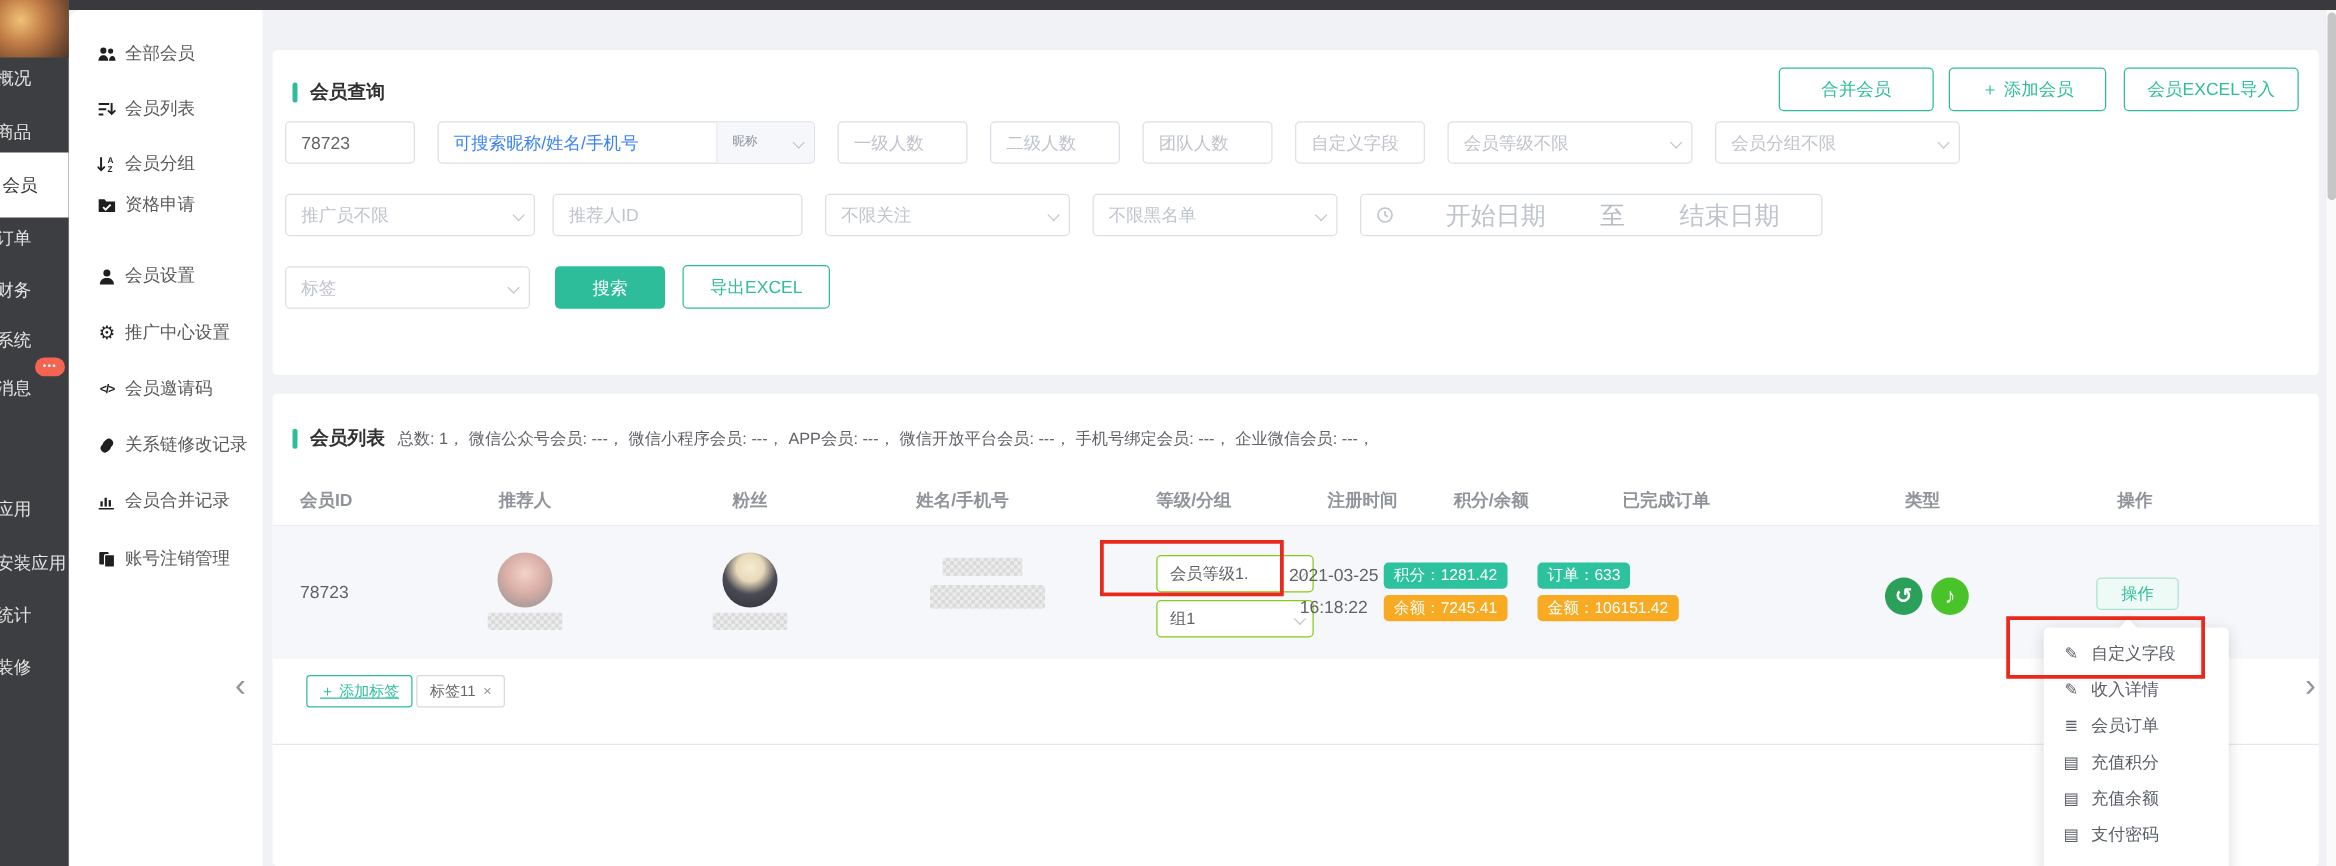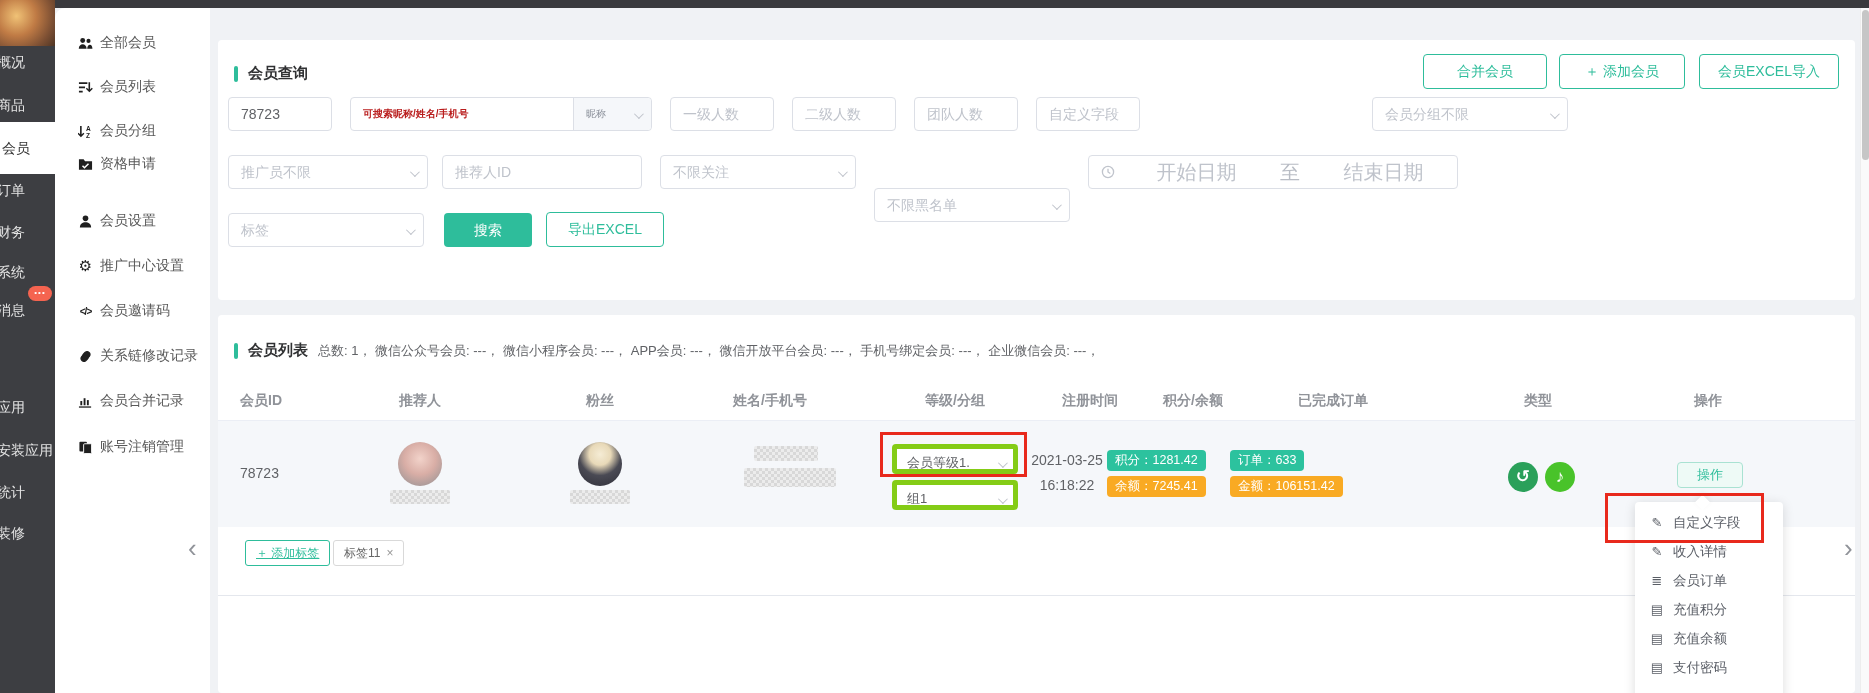--- a/index.html
+++ b/index.html
@@ -38,21 +38,21 @@
   .sec-bar { width:4px; height:16px; border-radius:2px; background:#2ebd9b; }
   .sec-text { font-size:15px; font-weight:bold; color:#303133; }
 
   
   .inp, .sel { position:absolute; height:34px; border:1px solid #dcdfe6; border-radius:4px; background:#fff;
     font-size:14px; line-height:32px; padding:0 12px; color:#bfc3cb; white-space:nowrap; overflow:hidden; }
   .inp.value { color:#606266; }
   .sel { padding-right:26px; cursor:pointer; }
   .caret { position:absolute; right:10px; top:14px; width:7px; height:7px; border-right:1.5px solid #c0c4cc; border-bottom:1.5px solid #c0c4cc; transform:rotate(45deg) translateY(-2px); }
   .combo { position:absolute; height:34px; border:1px solid #dcdfe6; border-radius:4px; background:#fff; display:flex; }
-  .combo .c-inp { flex:1; font-size:10px; line-height:32px; padding:0 12px; color:#b91c1c; white-space:nowrap; overflow:hidden;font-weight:bold; }
+  .combo .c-inp { flex:1; font-size:14px; line-height:32px; padding:0 12px; color:#3b82f6; white-space:nowrap; overflow:hidden; }
   .combo .c-sel { position:relative; width:78px; background:#f5f7fa; border-left:1px solid #dcdfe6; border-radius:0 4px 4px 0;
     font-size:10px; line-height:32px; padding:0 24px 0 12px; color:#8a8f99; cursor:pointer; }
   .daterange { position:absolute; height:34px; border:1px solid #dcdfe6; border-radius:4px; background:#fff; display:flex; align-items:center; font-size:20px; color:#bfc3cb; }
   .daterange .clock { margin:0 8px 0 12px; display:inline-flex; }
   .daterange .d-start, .daterange .d-end { flex:1; text-align:center; }
   .daterange .d-to { flex:0 0 40px; text-align:center; color:#b8bcc4; }
 
   .btn-outline { position:absolute; height:35px; border:1px solid #2ebd9b; border-radius:4px; background:#fff; color:#2ebd9b;
     font-size:14px; line-height:33px; text-align:center; cursor:pointer; }
   .btn-solid { position:absolute; height:34px; border-radius:4px; background:#2ebd9b; color:#fff; font-size:14px; line-height:34px; text-align:center; cursor:pointer; }
@@ -63,22 +63,22 @@
   .th.left { transform:none; }
   .member-row { position:absolute; left:0; top:105px; width:1637px; height:107px; background:#f5f7fa; border-top:1px solid #ebeef5; }
   .cell { position:absolute; font-size:14px; color:#606266; white-space:nowrap; }
   .avatar { position:absolute; width:44px; height:44px; border-radius:50%; transform:translateX(-50%); }
   .avatar.bunny { background:radial-gradient(circle at 50% 38%, #f2d3ca 0%, #d9aea6 45%, #a99a99 80%, #8f8486 100%); }
   .avatar.girl { background:radial-gradient(circle at 50% 28%, #f5ecd5 0%, #e8d9b8 28%, #4a4a54 55%, #2e2e38 100%); }
   .blurred { position:absolute; border-radius:2px;
     background-image:linear-gradient(45deg,#d8d8d8 25%,transparent 25%,transparent 75%,#d8d8d8 75%),
                      linear-gradient(45deg,#d8d8d8 25%,#ececec 25%,#ececec 75%,#d8d8d8 75%);
     background-size:6px 6px; background-position:0 0,3px 3px; }
-  .row-sel { position:absolute; width:126px; height:30px; border:5px solid #84cc16; border-radius:4px; background:#fff;
-    font-size:13px; line-height:28px; padding:0 22px 0 10px; color:#606266; cursor:pointer; white-space:nowrap; overflow:hidden; }
+  .row-sel { position:absolute; width:126px; height:30px; border:1px solid #84cc16; border-radius:4px; background:#fff;
+    font-size:13px; line-height:28px; padding:0 22px 0 10px; color:#606266; cursor:pointer; white-space:nowrap; overflow:hidden;margin-left:33px; }
   .row-sel .caret { top:12px; right:8px; }
   .badge { position:absolute; height:21px; border-radius:4px; color:#fff; font-size:12.5px; line-height:21px; padding:0 8px; white-space:nowrap; }
   .badge.teal { background:#2cc29e; }
   .badge.orange { background:#f9aa23; }
   .type-ic { position:absolute; width:30px; height:30px; border-radius:50%; color:#fff; text-align:center; line-height:30px; font-size:17px; font-weight:bold; }
   .type-ic.t1 { background:#2aa05a; }
   .type-ic.t2 { background:#49c32a; }
   .op-btn { position:absolute; width:66px; height:26px; background:#eefaf6; border:1px solid #a9e2d2; border-radius:4px;
     color:#2ebd9b; font-size:13px; line-height:24px; text-align:center; cursor:pointer; }
   .chip { position:absolute; height:26px; border-radius:3px; font-size:12px; line-height:24px; padding:0 10px; background:#fff; cursor:pointer; white-space:nowrap; }
@@ -273,26 +273,27 @@
 
   <div class="inp value" style="left:10px; top:57px; width:104px;">78723</div>
   <div class="combo" style="left:132px; top:57px; width:302px;">
     <div class="c-inp">可搜索昵称/姓名/手机号</div>
     <div class="c-sel"><span>昵称</span><span class="caret"></span></div>
   </div>
   <div class="inp" style="left:452px; top:57px; width:104px;">一级人数</div>
   <div class="inp" style="left:574px; top:57px; width:104px;">二级人数</div>
   <div class="inp" style="left:696px; top:57px; width:104px;">团队人数</div>
   <div class="inp" style="left:818px; top:57px; width:104px;">自定义字段</div>
+  <div class="sel" style="left:940px; top:57px; width:196px;"><span>会员等级不限</span><span class="caret"></span></div>
   <div class="sel" style="left:1154px; top:57px; width:196px;"><span>会员分组不限</span><span class="caret"></span></div>
 
   <div class="sel" style="left:10px; top:115px; width:200px;"><span>推广员不限</span><span class="caret"></span></div>
   <div class="inp" style="left:224px; top:115px; width:200px;">推荐人ID</div>
   <div class="sel" style="left:442px; top:115px; width:196px;"><span>不限关注</span><span class="caret"></span></div>
-  <div class="sel" style="left:656px; top:115px; width:196px;margin-top:33px;"><span>不限黑名单</span><span class="caret"></span></div>
+  <div class="sel" style="left:656px; top:115px; width:196px;"><span>不限黑名单</span><span class="caret"></span></div>
   <div class="daterange" style="left:870px; top:115px; width:370px;">
     <span class="clock">
         <svg width="14" height="14" viewBox="0 0 14 14" fill="none" stroke="#c0c4cc" stroke-width="1.3">
           <circle cx="7" cy="7" r="5.6"></circle>
           <path d="M7 3.8V7l2.3 1.5"></path>
         </svg>
       </span>
     <span class="d-start">开始日期</span>
     <span class="d-to">至</span>
     <span class="d-end">结束日期</span>

